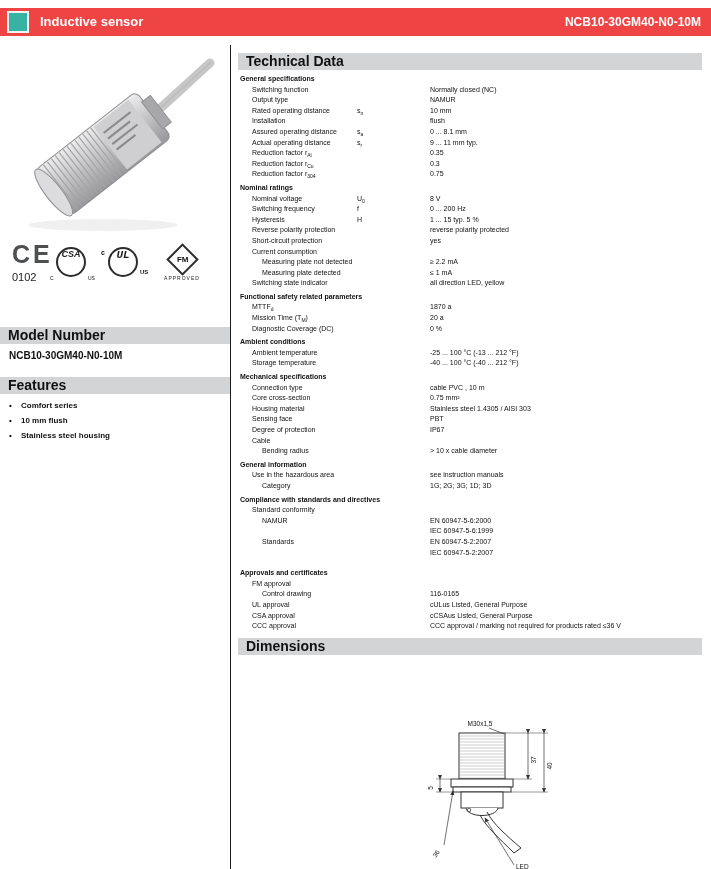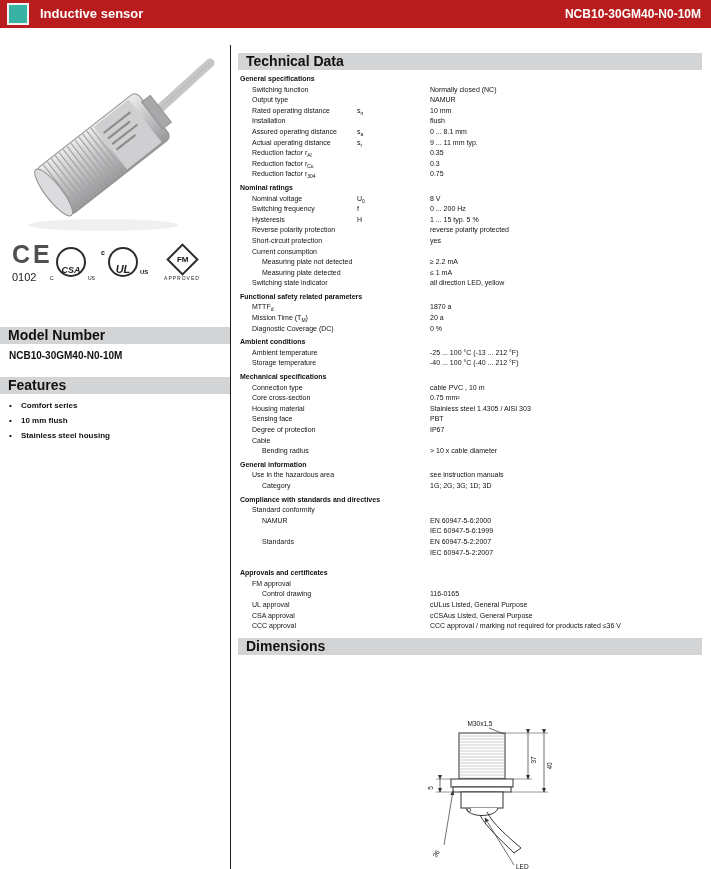--- a/index.html
+++ b/index.html
@@ -1,42 +1,42 @@
 <!DOCTYPE html>
 <html><head>
 <meta charset="utf-8">
 <style>
   * { margin:0; padding:0; box-sizing:border-box; }
   html,body { background:#ffffff; }
   body { font-family:"Liberation Sans", sans-serif; color:#111; }
   .page { position:relative; width:711px; height:869px; background:#fff; overflow:hidden; }
 
   
-  .topbar { position:absolute; top:0; left:0; width:711px; height:28px; background:#b91c1c; }
+  .topbar { position:absolute; top:8px; left:0; width:711px; height:28px; background:#ef4444; }
   .accent-square { position:absolute; left:7px; top:3px; width:22px; height:22px; background:#38b2a3; border:2px solid #f2f2f2; }
   .topbar-title { position:absolute; left:40px; top:6px; color:#fff; font-size:13px; font-weight:bold; }
   .topbar-pn { position:absolute; right:10px; top:7px; color:#fff; font-size:12px; font-weight:bold; }
 
   
   .divider { position:absolute; left:230px; top:45px; bottom:0; width:1px; background:#1c1c1c; }
 
   
   .left-col { position:absolute; left:0; top:45px; width:230px; height:824px; }
   .product-photo { position:absolute; left:8px; top:10px; }
   .badges { position:absolute; left:0; top:198px; width:230px; height:48px; }
   .ce-wrap { position:absolute; left:12px; top:-2px; }
   .ce-text { font-size:25px; font-weight:bold; color:#4e4f51; letter-spacing:3px; line-height:26px; }
   .ce-number { font-size:11px; color:#222; margin-top:4px; }
   .badge-circle { position:absolute; top:4px; width:30px; height:30px; border:2.5px solid #2c2c2c; border-radius:50%;
-                  display:flex; align-items:flex-end; justify-content:center; background:#fff; }
+                  display:flex; align-items:flex-start; justify-content:center; background:#fff; }
   .csa-badge { left:56px; }
   .csa-main { font-size:9px; font-weight:bold; font-style:italic; color:#1f1f1f; }
   .csa-sub-left { position:absolute; left:50px; top:32px; font-size:5px; }
   .csa-sub-right { position:absolute; left:88px; top:32px; font-size:5px; }
-  .ul-badge { left:108px; }
+  .ul-badge { left:108px;font-family:Liberation Mono, monospace; }
   .ul-main { font-size:11px; font-weight:bold; font-style:italic; color:#1f1f1f; }
   .ul-prefix { position:absolute; left:101px; top:6px; font-size:7px; font-weight:bold; }
   .ul-suffix { position:absolute; left:140px; top:26px; font-size:6px; font-weight:bold; }
   .fm-wrap { position:absolute; left:162px; top:2px; width:40px; text-align:center; }
   .fm-diamond { width:23px; height:23px; border:2px solid #2c2c2c; transform:rotate(45deg); margin:3px auto 0 auto;
                 display:flex; align-items:center; justify-content:center; background:#fff; }
   .fm-main { transform:rotate(-45deg); font-size:8px; font-weight:bold; }
   .fm-sub { font-size:5px; letter-spacing:1px; margin-top:4px; color:#222; }
 
   .bar { background:#d3d4d6; height:17px; line-height:17px; font-size:14px; font-weight:bold; color:#111; padding-left:8px; }

